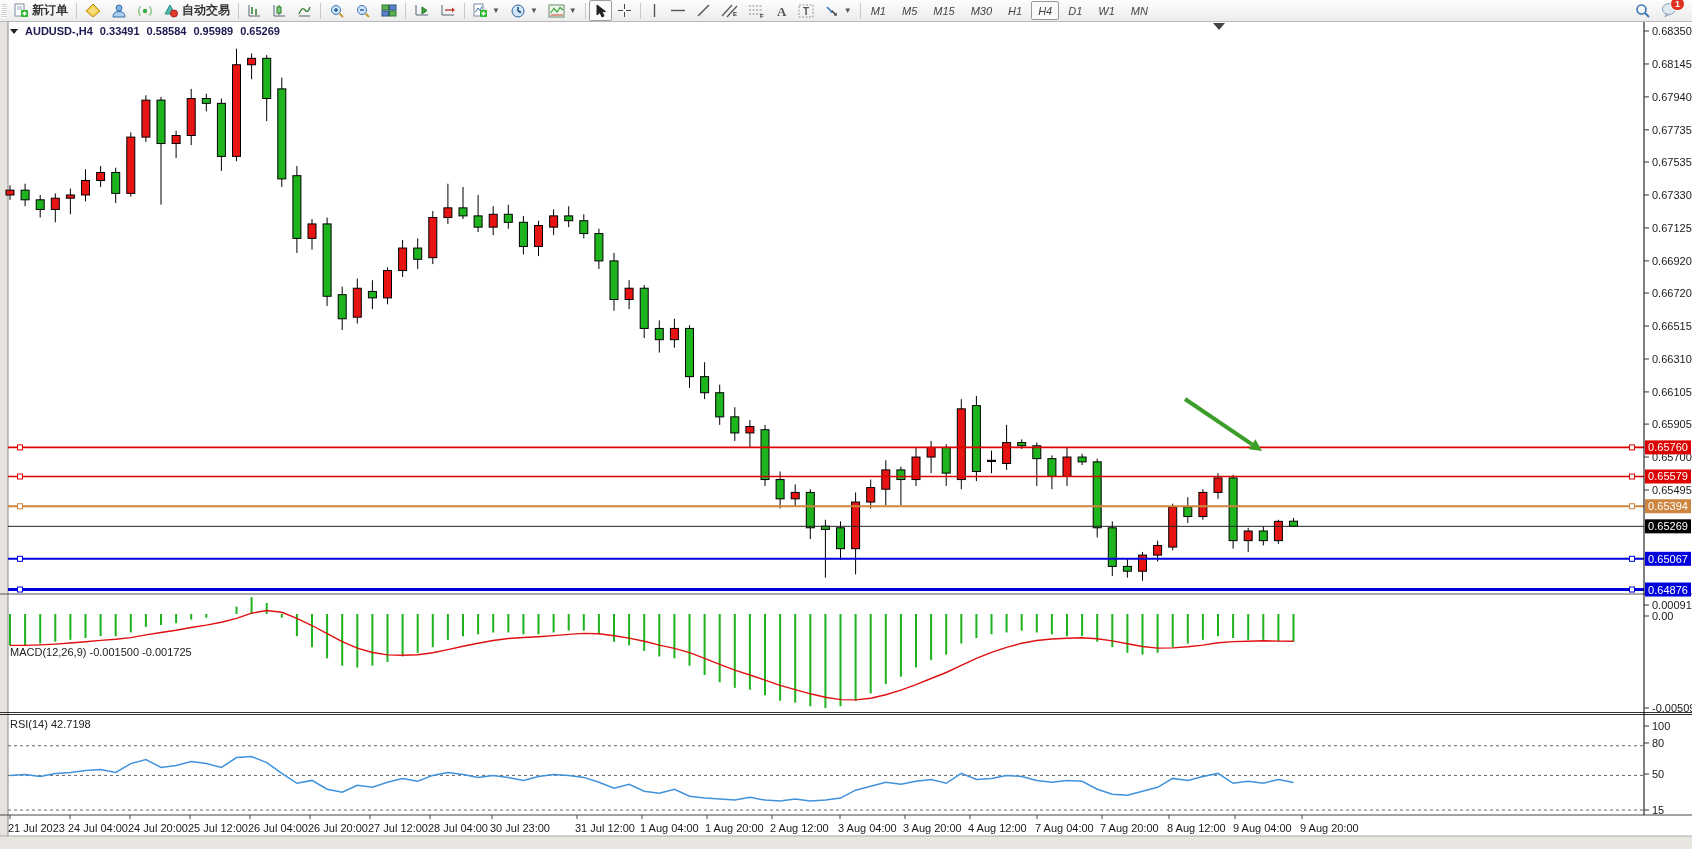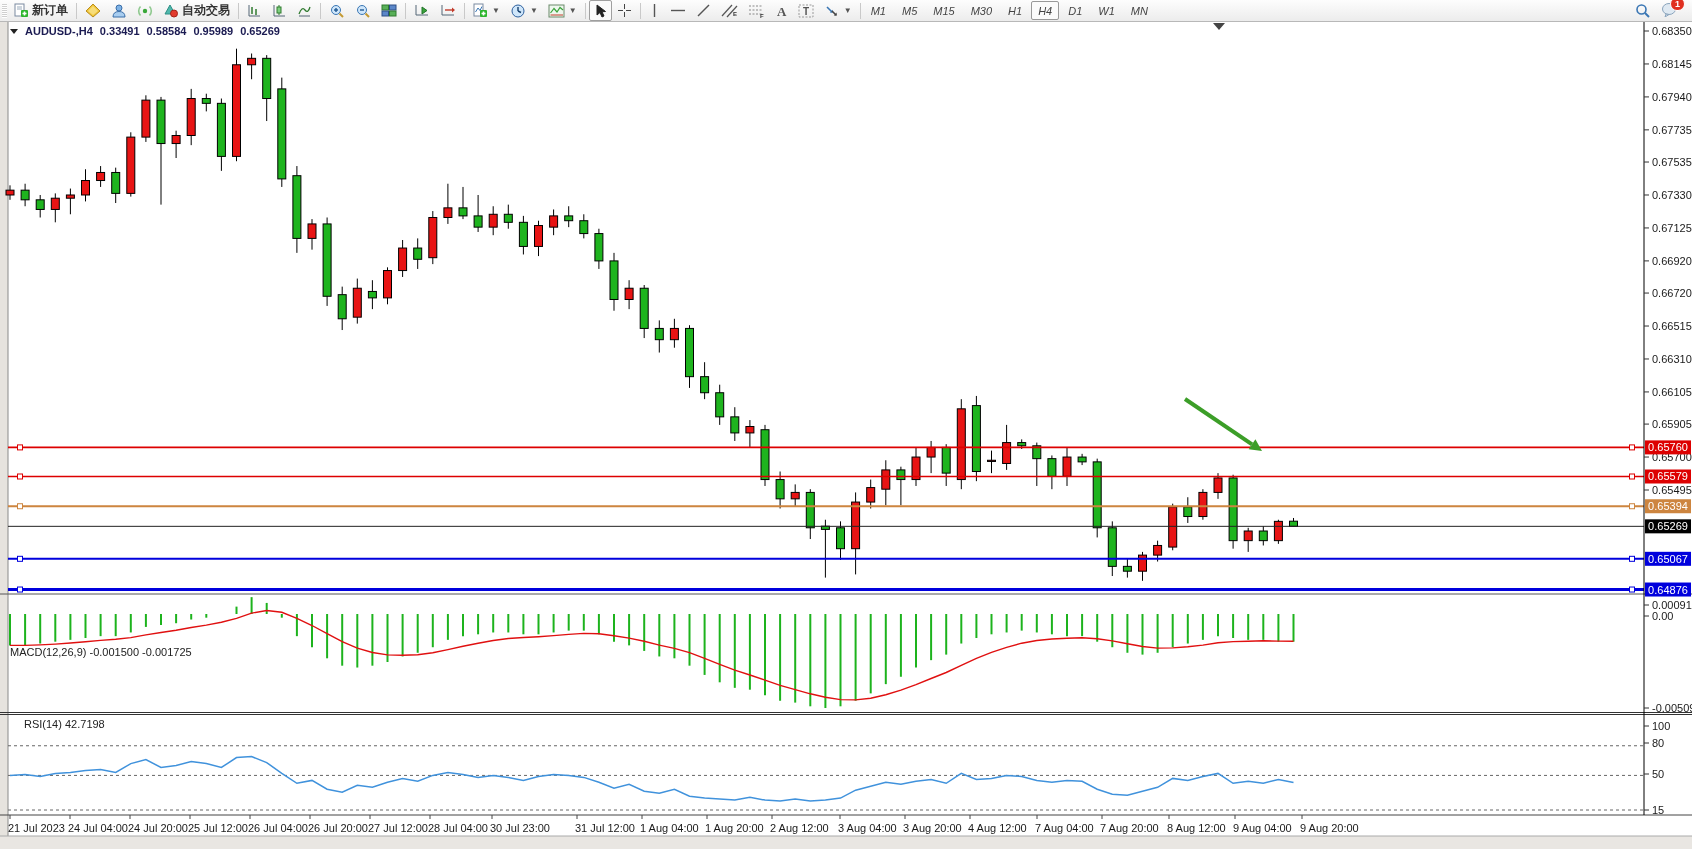--- a/index.html
+++ b/index.html
@@ -24,21 +24,21 @@
   #chat-wrap{position:relative;}
   #chat-badge{position:absolute;top:-5px;right:-7px;background:#e03020;color:#fff;border-radius:8px;
     font-size:9px;font-weight:bold;padding:1px 4px;border:1px solid #fff;}
   
   .ovl{position:absolute;font-size:11px;color:#222;z-index:3;white-space:nowrap;justify-content:space-between;}
   #chart-title{left:10px;top:25px;font-weight:bold;color:#1b1b52;display:flex;align-items:center;gap:5px;}
   #title-menu-arrow{width:0;height:0;border-left:4px solid transparent;border-right:4px solid transparent;
     border-top:5px solid #222;display:inline-block;}
   #chart-title span{margin-right:2px;}
   #macd-label{left:10px;top:598px;margin-top:48px;}
-  #rsi-label{left:24px;top:718px;}
+  #rsi-label{left:10px;top:718px;}
   #chart-svg{position:absolute;left:0;top:21px;z-index:1;}
 </style>
 </head>
 <body>
 
 <div id="app">
 
   <div id="toolbar">
     <div class="tgrip"></div>
 

